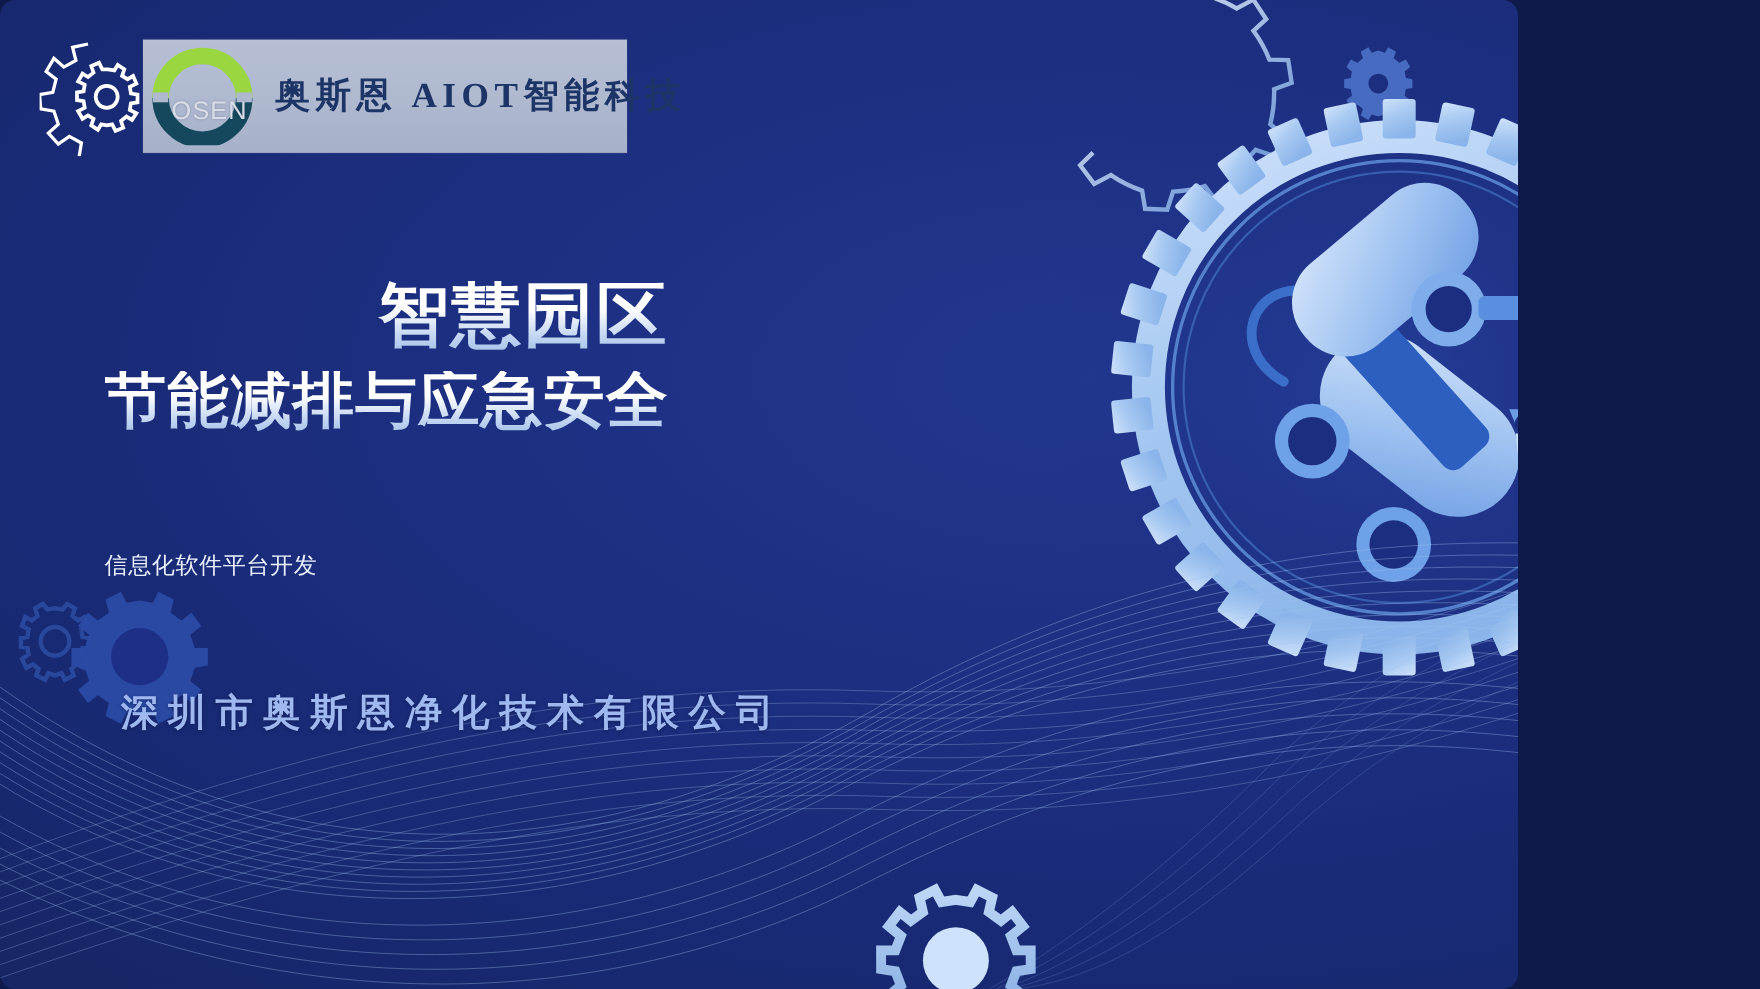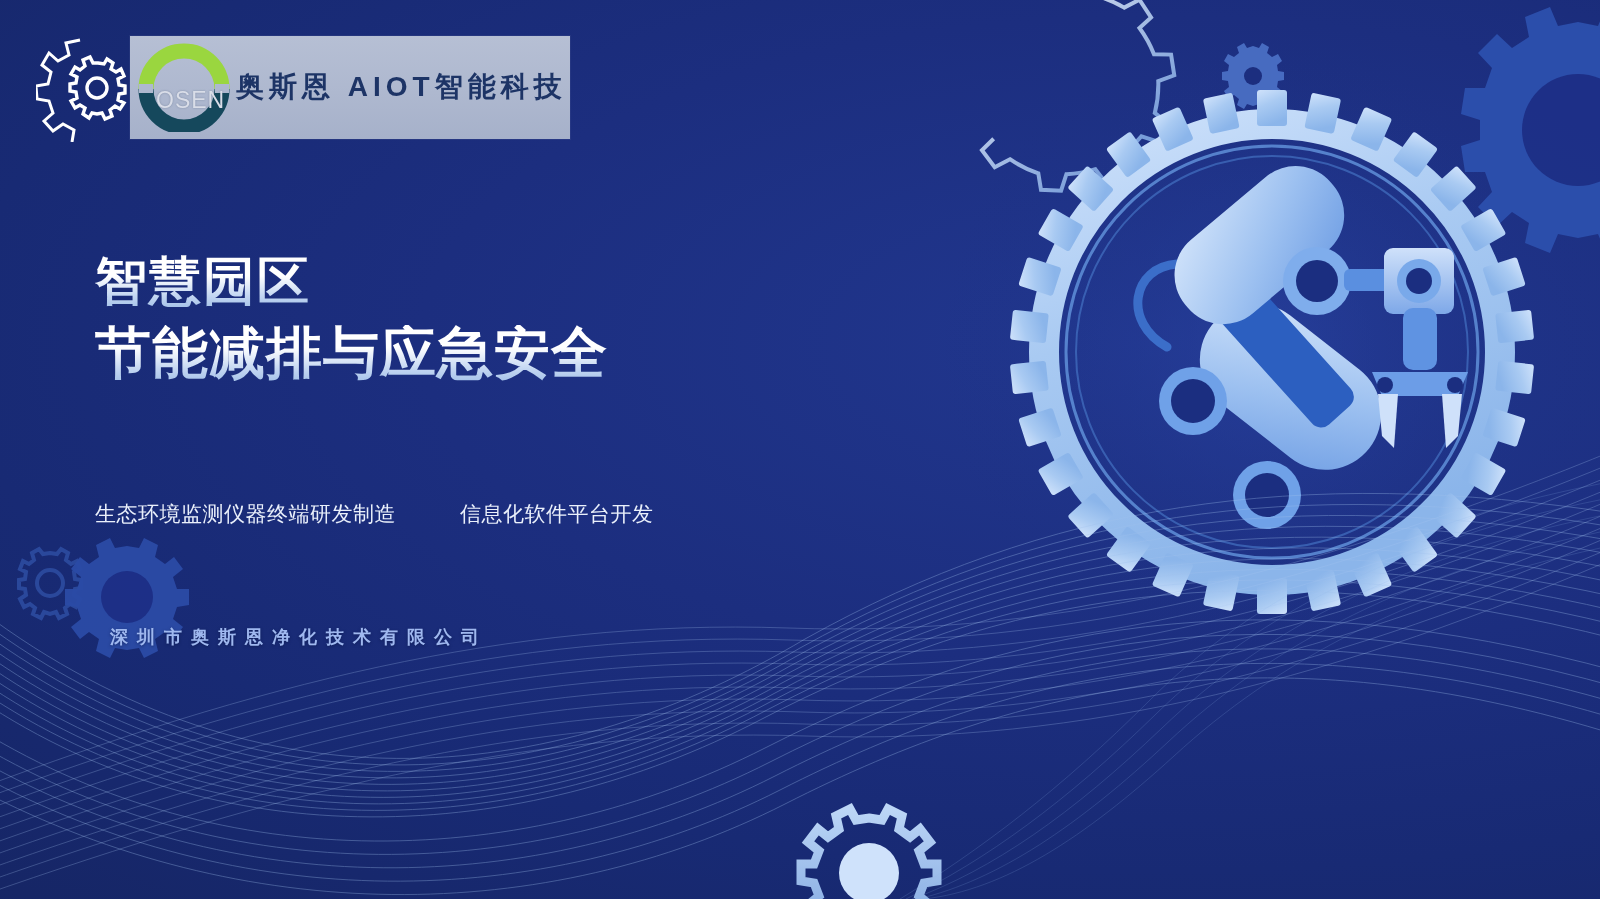--- a/index.html
+++ b/index.html
@@ -1,25 +1,26 @@
 <!DOCTYPE html>
 <html><head>
 <meta charset="utf-8">
 <title>智慧园区节能减排与应急安全</title>
 <style>
   html,body{margin:0;padding:0;background:#0d1a4a;}
   body{font-family:"Liberation Sans","DejaVu Sans",sans-serif;}
 
   .slide{
     position:relative;
-    width:1600px;height:899px;
+    width:1380px;height:899px;
     overflow:hidden;
     background:
       radial-gradient(120% 95% at 72% 38%, #21378f 0%, #1c2e7f 38%, #182a74 62%, #15245f 100%),
       linear-gradient(135deg,#1d3088 0%,#16265f 100%);
+    border-radius: 14px;
   }
 
   
   .bg-layer{position:absolute;inset:0;width:1600px;height:899px;pointer-events:none;}
 
   
   .logo-zone{position:absolute;left:36px;top:24px;display:flex;align-items:center;height:126px;}
   .deco-gear-tl{width:100px;height:110px;flex:0 0 auto;}
   .logo-panel{
     position:relative;margin-left:-6px;
@@ -30,53 +31,54 @@
   }
   .logo-mark{width:104px;height:90px;margin-left:2px;flex:0 0 auto;position:relative;}
   .logo-mark svg{display:block;}
   .logo-osen-text{
     position:absolute;left:24px;top:45px;
     font-size:23px;letter-spacing:1px;
     color:#d9dde8;font-family:"Liberation Sans",sans-serif;
     text-shadow:0 0 2px rgba(40,60,90,.35);
   }
   .logo-title{
-    color:#1d3466;font-size:28px;font-weight:bold;
+    color:#1d3466;font-size:32px;font-weight:bold;
     letter-spacing:5px;white-space:nowrap;
-    font-family:Liberation Sans, sans-serif;
+    margin-left:14px;
+    font-family:Liberation Serif, serif;
   }
 
   
   .title-block{position:absolute;left:95px;top:255px;}
   .title-line{
     font-weight:bold;
     font-family:"DejaVu Sans","Liberation Sans",sans-serif;
     line-height:1.0;
     white-space:nowrap;
     background:linear-gradient(180deg,#ffffff 18%,#ffffff 40%,#c4d7f2 78%,#a8c4ea 100%);
     -webkit-background-clip:text;background-clip:text;
     color:transparent;-webkit-text-fill-color:transparent;
   }
-  .title-line-1{font-size:52px;letter-spacing:2px;}
+  .title-line-1{font-size:64px;letter-spacing:2px;text-align:right;}
   .title-line-2{font-size:56px;letter-spacing:1px;margin-top:18px;}
 
   
   .subtitle{
     position:absolute;left:95px;top:500px;
     display:flex;align-items:baseline;
     color:#eaf0fb;font-size:21px;letter-spacing:.5px;
     white-space:nowrap;
     font-family:"DejaVu Sans","Liberation Sans",sans-serif;
   }
   .subtitle-item + .subtitle-item{margin-left:64px;}
 
   
   .company{
     position:absolute;left:110px;top:625px;
-    color:#9fb8ef;font-size:18px;font-weight:bold;
+    color:#9fb8ef;font-size:34px;font-weight:bold;
     letter-spacing:9px;white-space:nowrap;
     font-family:"DejaVu Sans","Liberation Sans",sans-serif;
     text-shadow:0 1px 3px rgba(10,20,60,.5);
   }
 </style>
 </head>
 <body>
 
 <div class="slide">
 
@@ -398,19 +400,18 @@
       <div class="logo-title">奥斯恩 AIOT智能科技</div>
     </div>
   </div>
 
   <div class="title-block">
     <div class="title-line title-line-1">智慧园区</div>
     <div class="title-line title-line-2">节能减排与应急安全</div>
   </div>
 
   <div class="subtitle">
-    <span class="subtitle-item">生态环境监测仪器终端研发制造</span>
     <span class="subtitle-item">信息化软件平台开发</span>
   </div>
 
   <div class="company">深圳市奥斯恩净化技术有限公司</div>
 
 </div>
 
 </body></html>

